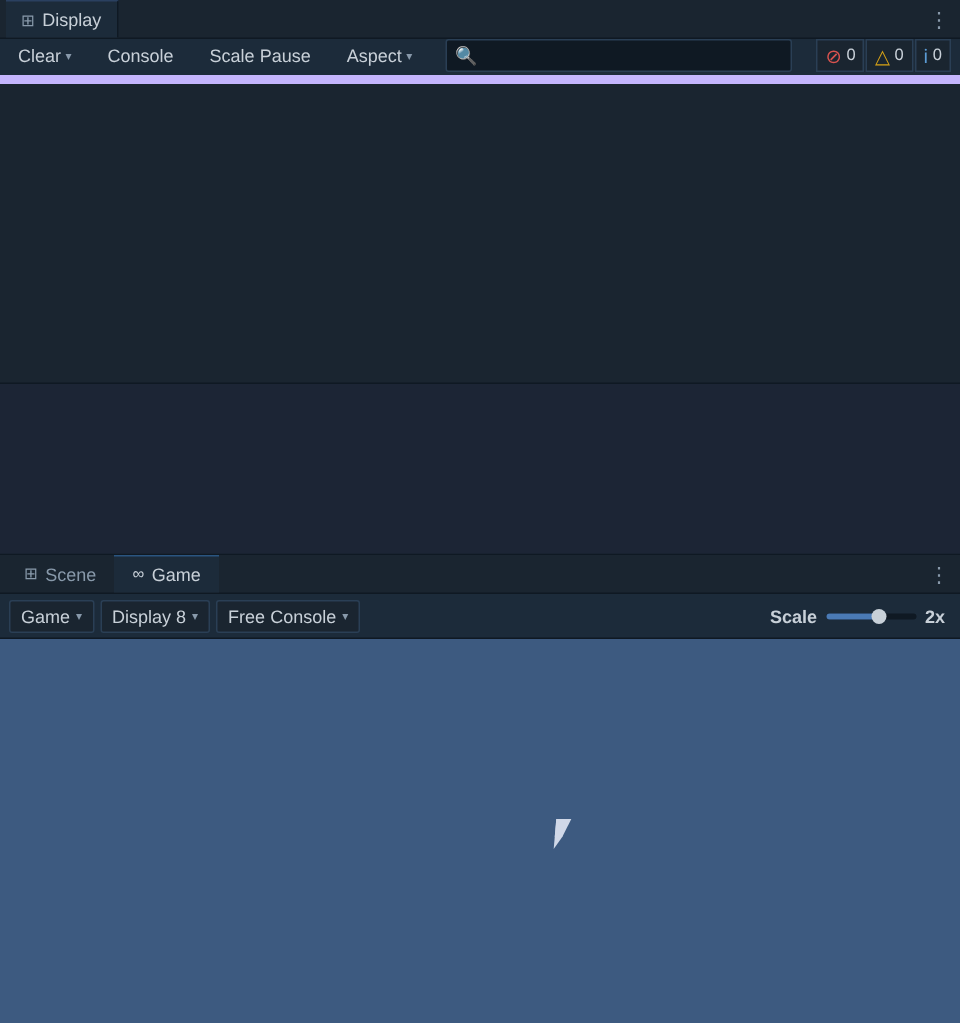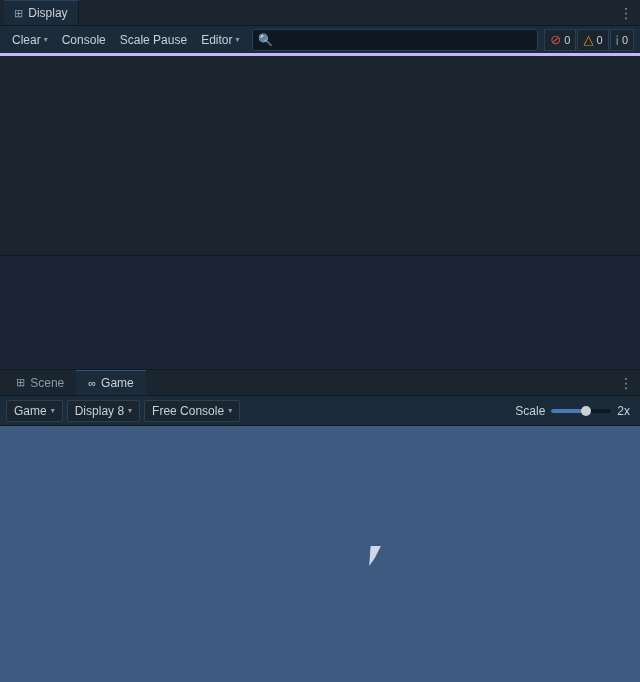--- a/index.html
+++ b/index.html
@@ -56,26 +56,26 @@
       display: flex;
       align-items: center;
       justify-content: center;
       cursor: pointer;
       color: #8899aa;
       font-size: 14px;
     }
 
     .console-toolbar {
       display: flex;
-      align-items: center;
+      align-items: flex-start;
       height: 30px;
       background: #1c2b3a;
-      border-bottom: 3px solid #c4b5fd;
+      border-bottom: 6px solid #c4b5fd;
       padding: 0 6px;
-      gap: 2px;
+      gap: 12px;
     }
 
     .toolbar-btn {
       display: flex;
       align-items: center;
       gap: 3px;
       padding: 2px 6px;
       height: 22px;
       background: transparent;
       border: none;
@@ -243,20 +243,21 @@
     }
 
     .scale-control {
       display: flex;
       align-items: center;
       gap: 6px;
       margin-left: auto;
       padding-right: 4px;
       color: #c8d0d8;
       font-size: 12px;
+      font-weight: bold;
     }
 
     .scale-slider-track {
       width: 60px;
       height: 4px;
       background: #0f1923;
       border-radius: 2px;
       position: relative;
     }
 
@@ -325,21 +326,21 @@
 
     <button class="toolbar-btn">
       <span>Console</span>
     </button>
 
     <button class="toolbar-btn">
       <span>Scale Pause</span>
     </button>
 
     <button class="toolbar-btn">
-      <span>Editor</span>
+      <span>Aspect</span>
       <span class="dropdown-arrow">▾</span>
     </button>
 
     <div class="search-box">
       <span class="search-icon">🔍</span>
       <input type="text" placeholder="" style="">
     </div>
 
     <div class="badge-group">
       <button class="badge-btn badge-error">

